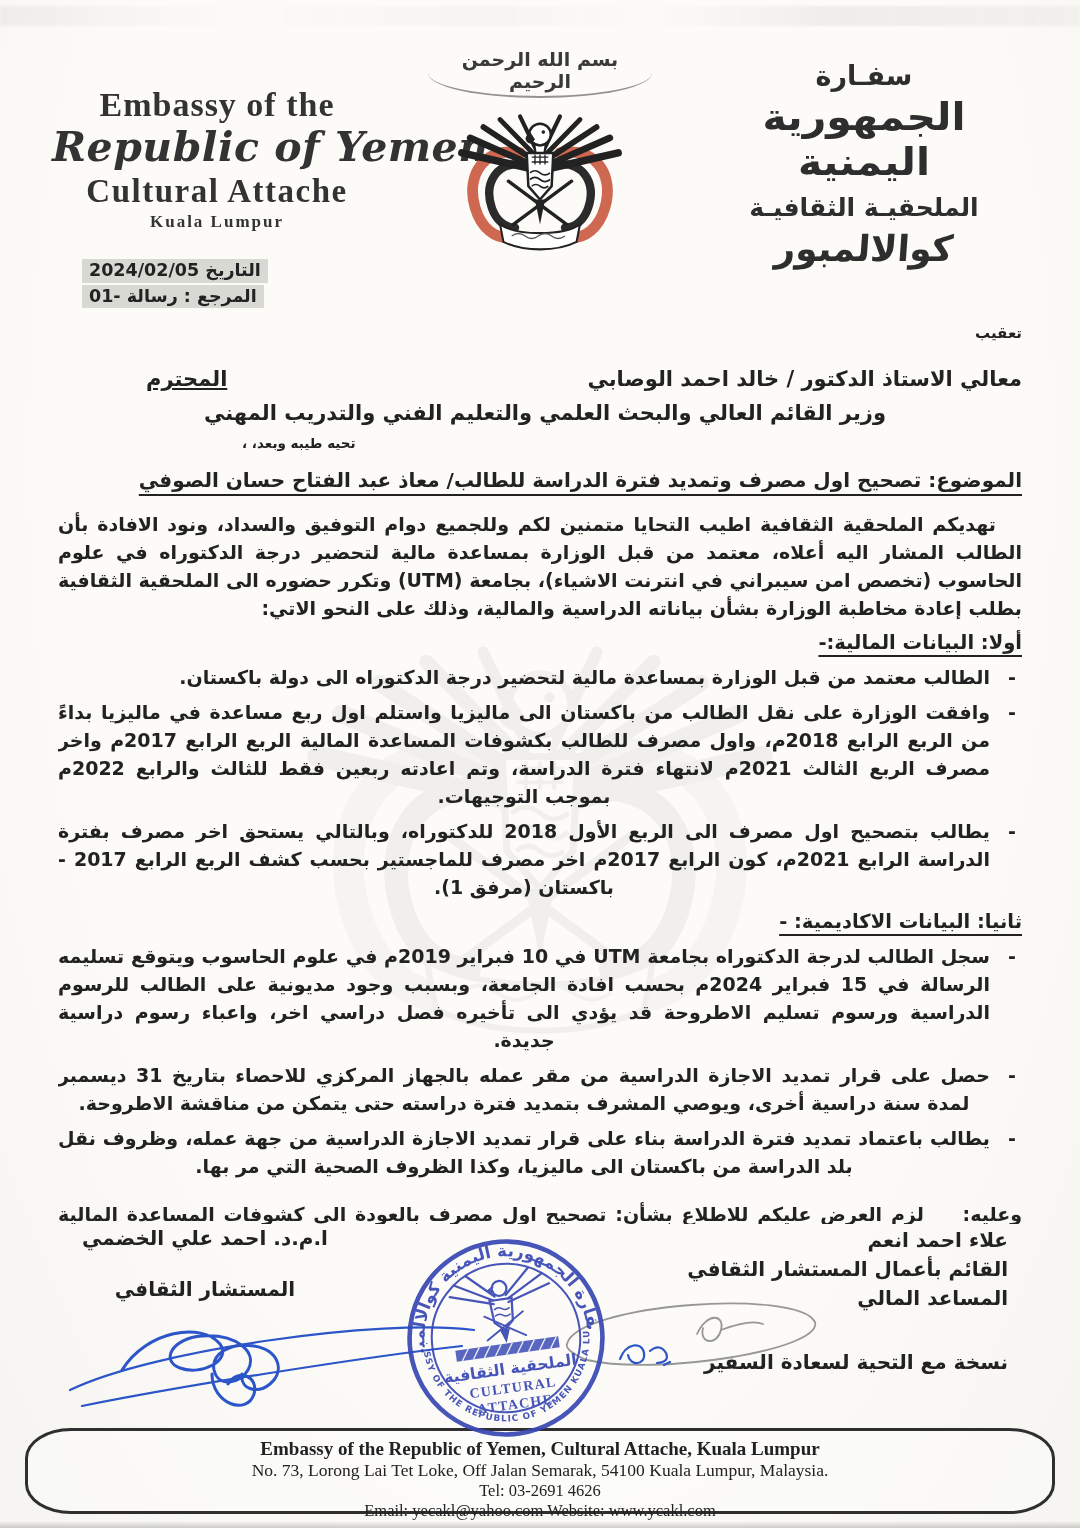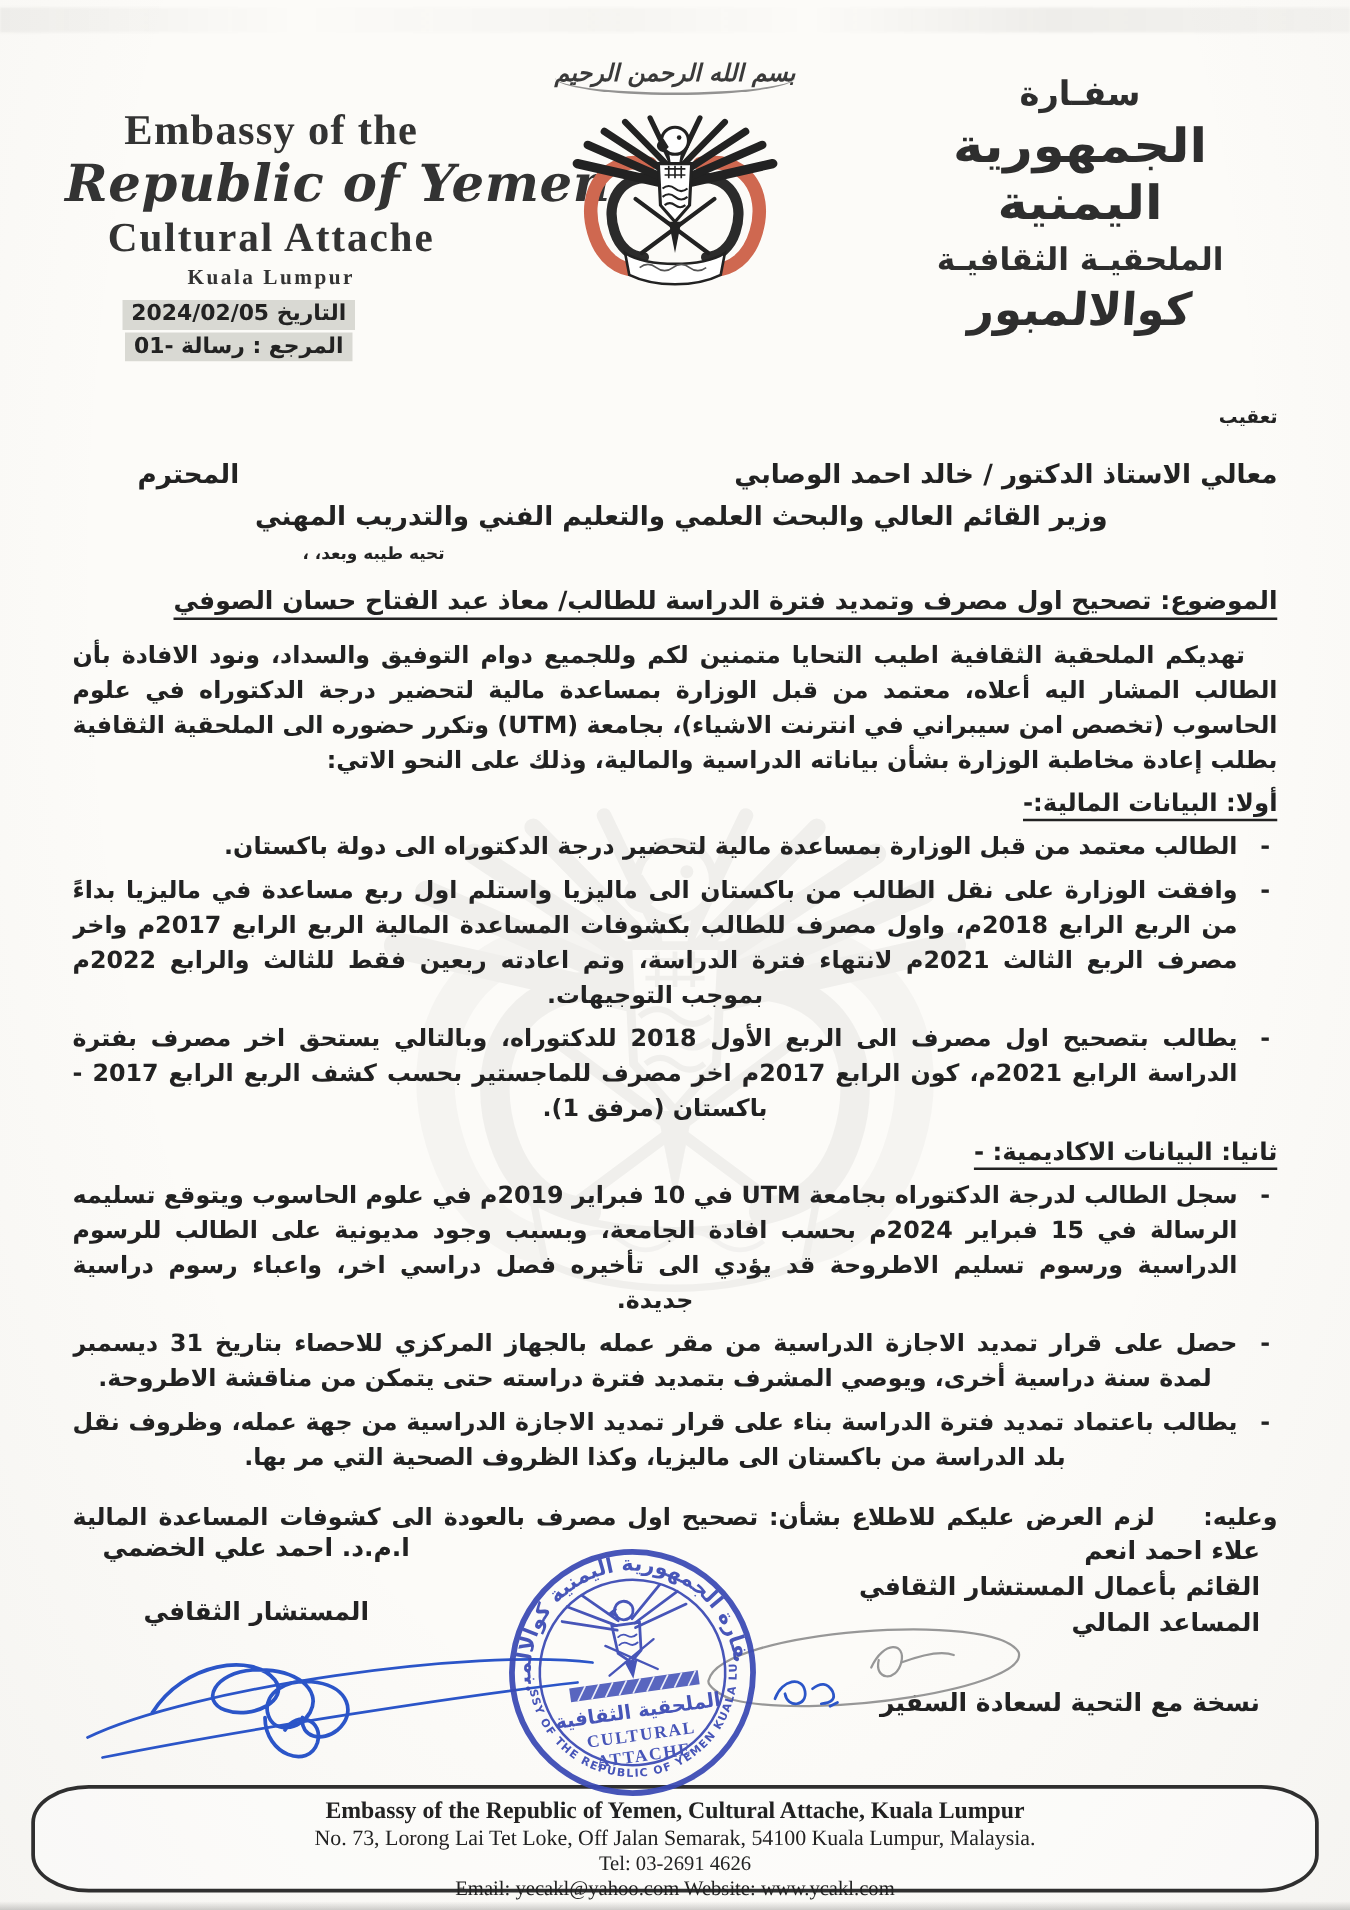--- a/index.html
+++ b/index.html
@@ -23,39 +23,39 @@
   .scan-bottom{
     position:absolute; bottom:0; left:0; width:100%; height:7px;
     background:linear-gradient(180deg, transparent, rgba(90,90,88,.28));
   }
   
   .hdr-left { position:absolute; left:52px; top:86px; width:330px; text-align:center; color:#333; }
   .en1 { font-family:Liberation Serif, serif; font-weight:bold; font-size:34px; letter-spacing:1px; }
   .en2 { font-family:"DejaVu Serif", serif; font-style:italic; font-weight:bold; font-size:41px; line-height:1.15; letter-spacing:0.5px; white-space:nowrap; }
   .en3 { font-family:"Liberation Serif", serif; font-weight:bold; font-size:33px; letter-spacing:1.5px; margin-top:2px; }
   .en4 { font-family:"Liberation Serif", serif; font-weight:bold; font-size:17px; letter-spacing:2px; margin-top:2px; }
-  .meta { direction:rtl; width:218px; margin:8px 0 0 30px; text-align:center; }
+  .meta { direction:rtl; width:218px; margin:27px 0 0 30px; text-align:left; }
   .meta-line { display:inline-block; background:#d9d9d3; color:#222; font-weight:bold; font-size:17.5px; padding:0 7px; margin-bottom:2px; line-height:1.35; }
-  .hdr-center { position:absolute; left:428px; top:48px; width:224px; text-align:center;font-style:italic; }
+  .hdr-center { position:absolute; left:428px; top:48px; width:224px; text-align:center; }
   .bismillah { font-size:19px; font-weight:bold; color:#3a3a3a; letter-spacing:1px; padding-bottom:4px; border-bottom:2px solid rgba(60,60,60,.55); display:inline-block; border-radius:0 0 60% 60%; }
   .hdr-right { position:absolute; right:46px; top:60px; width:340px; text-align:center; direction:rtl; color:#2e2e2e; }
   .ar1 { font-size:27px; font-weight:bold; }
   .ar2 { font-size:41px; font-weight:bold; line-height:1.2; transform:scaleY(.92); }
   .ar3 { font-size:25px; font-weight:bold; margin-top:4px; }
   .ar4 { font-size:36px; font-weight:bold; margin-top:6px; transform:skewX(-4deg); }
   
   .watermark { position:absolute; left:280px; top:600px; width:520px; height:450px; opacity:.05; filter:grayscale(1); pointer-events:none; }
   
   .bodytext {
     position:absolute; left:58px; top:322px; width:964px; height:902px; overflow:hidden;
     direction:rtl; font-size:19px; font-weight:bold; line-height:1.47; color:#222; text-align:right;
   }
   .note { text-align:right; font-size:15px; margin-bottom:20px; }
   .addr-row { display:flex; justify-content:space-between; align-items:baseline; font-size:21px; }
-  .honorific { margin-left:52px; }
+  .honorific { margin-left:88px;text-decoration:underline; }
   .addr-title { font-size:21px; padding-left:146px; text-align:left; margin-top:3px; }
   .greeting { font-size:13.5px; padding-right:0; text-align:left; padding-left:184px; margin-top:5px; }
   .subject { font-size:20px; margin-top:12px; padding-right:0; text-decoration:underline; text-underline-offset:7px; text-decoration-thickness:2px; width:940px; }
   .intro { margin-top:16px; text-align:justify; text-indent:26px; }
   .sec-title { text-decoration:underline; text-underline-offset:6px; text-decoration-thickness:2px; margin-top:6px; font-size:19.5px; }
   .bullet { display:flex; gap:12px; margin-top:7px; padding-right:6px; }
   .bullet .dash { flex:0 0 14px; }
   .bullet p { flex:1; text-align:justify; }
   .bullet p.center-last { text-align-last:center; }
   .conclusion { margin-top:20px; text-align:justify; text-align-last:center; }

